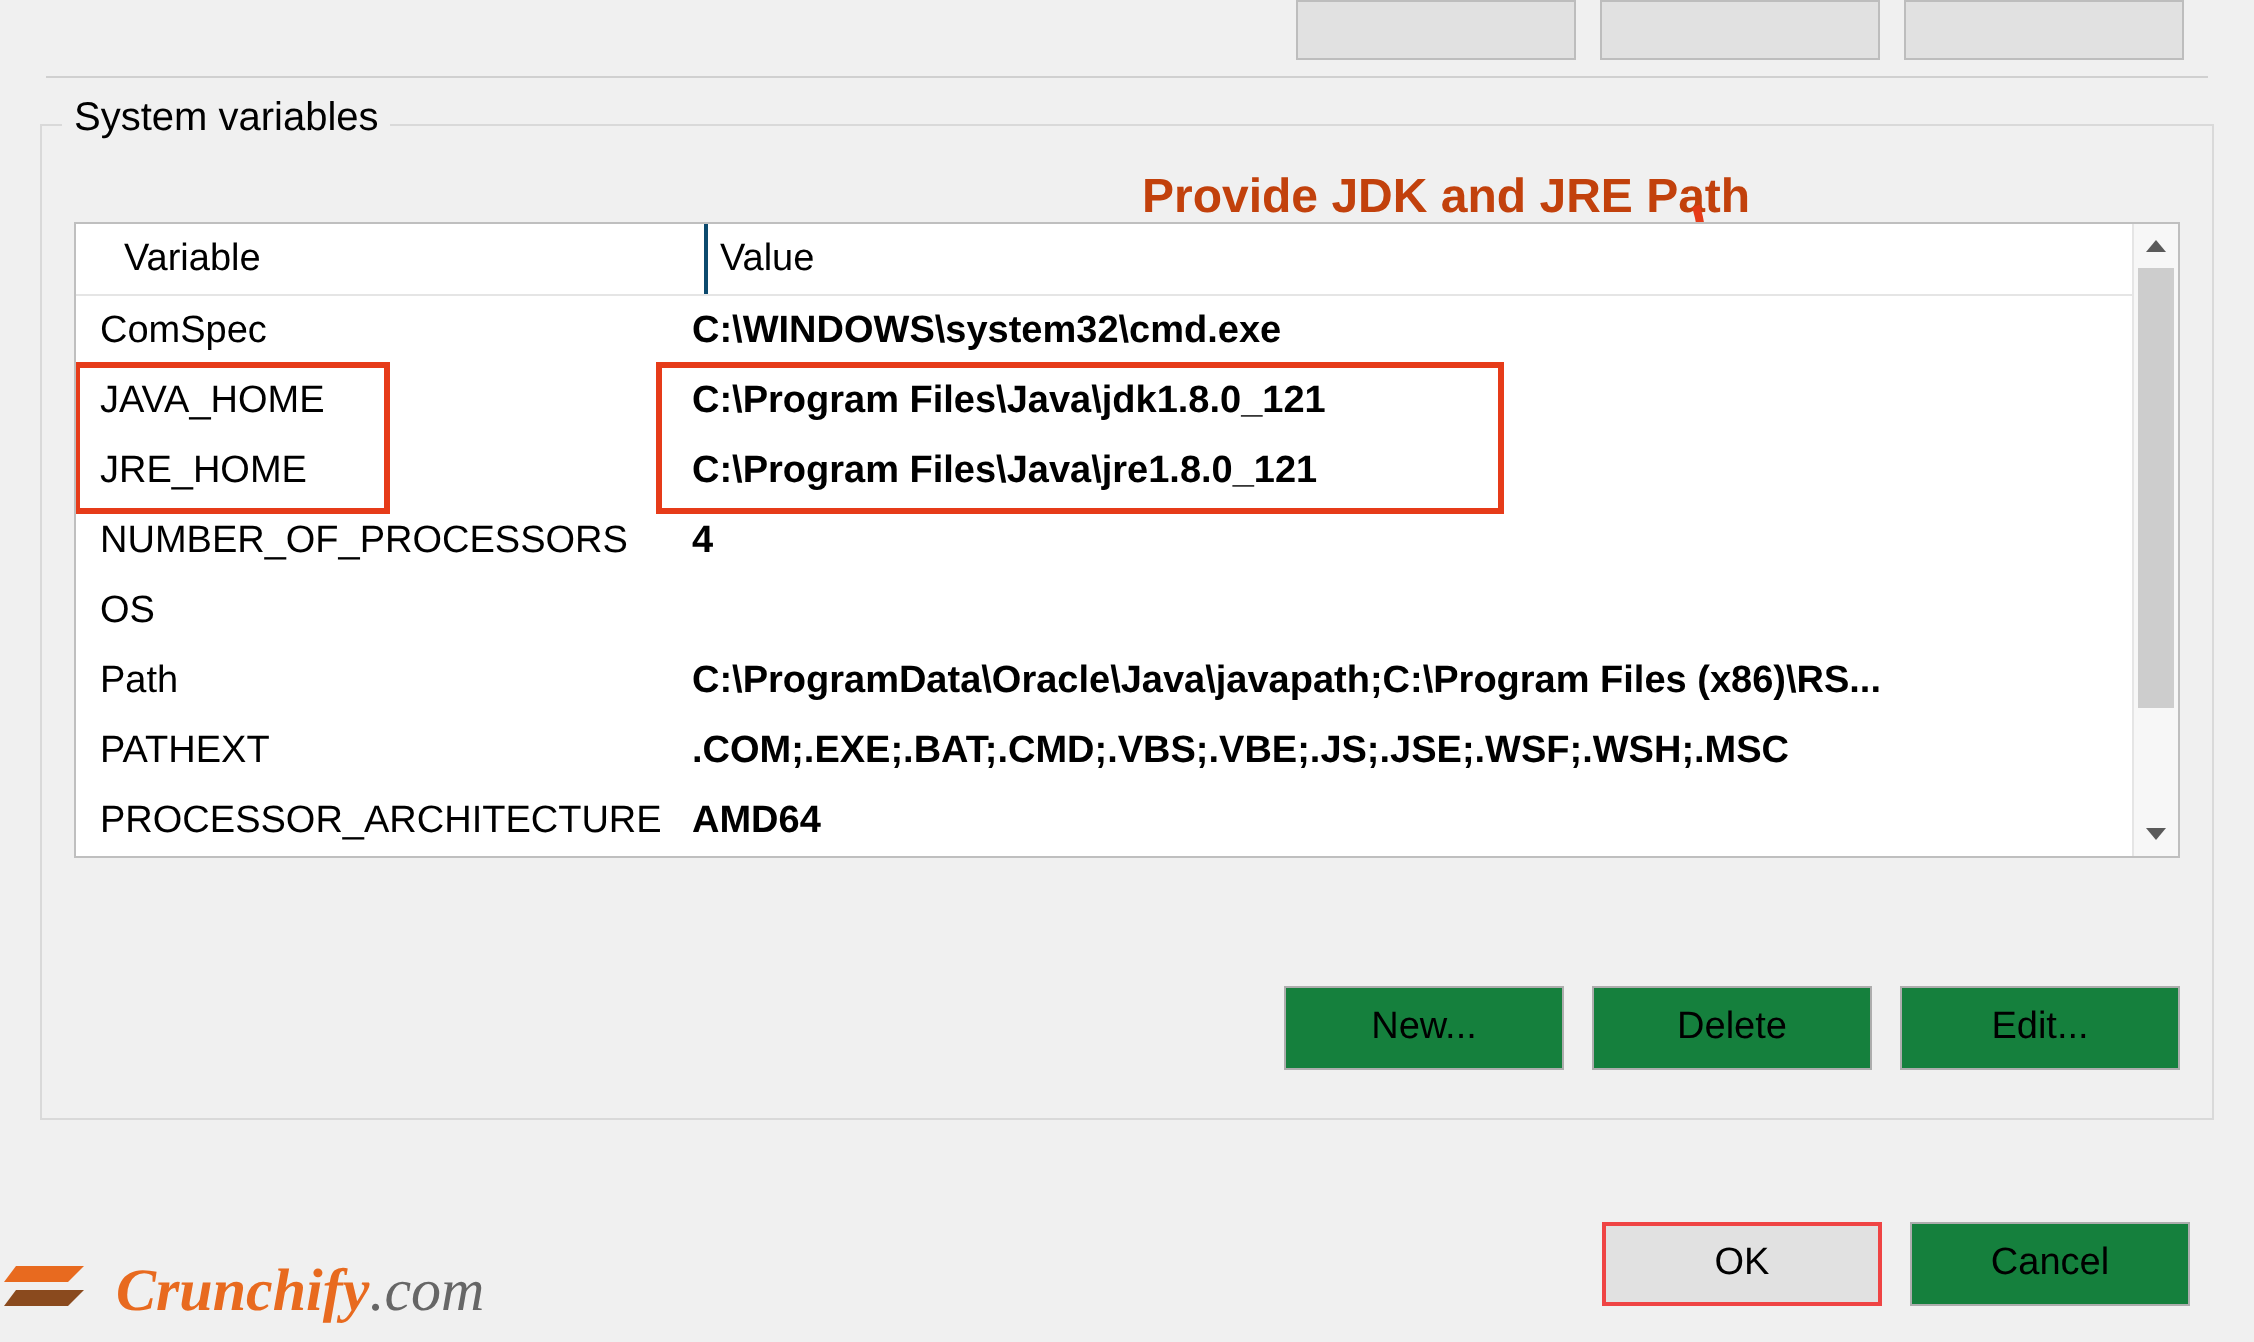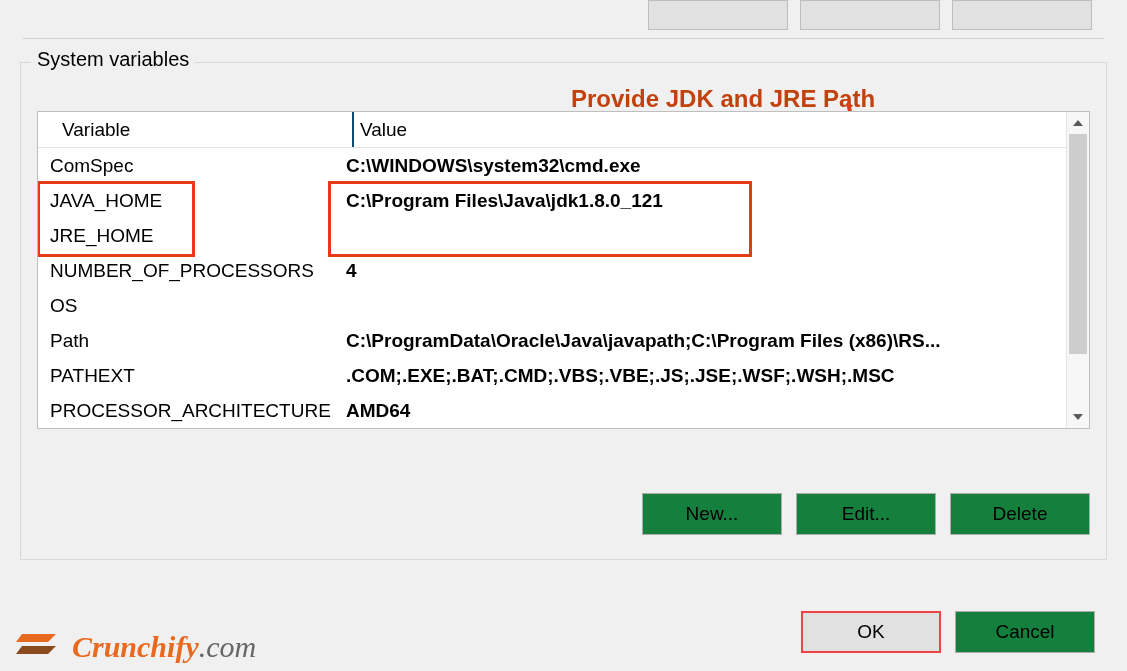--- a/index.html
+++ b/index.html
@@ -185,21 +185,21 @@
     bottom: 18px;
     display: flex;
     gap: 14px;
   }
   .btn.primary {
     background: #e1e1e1;
     border: 2px solid #ef4444;
   }
   .watermark {
     position: absolute;
-    left: 16px;
+    left: 2px;
     bottom: 4px;
     display: flex;
     align-items: center;
     gap: 8px;
   }
   .wm-icon {
     display: inline-block;
   }
   .wm-text {
     font-family: "Comic Sans MS", cursive;
@@ -244,20 +244,21 @@
         <div class="row">
           <div class="c1">ComSpec</div>
           <div class="c2">C:\WINDOWS\system32\cmd.exe</div>
         </div>
         <div class="row">
           <div class="c1">JAVA_HOME</div>
           <div class="c2">C:\Program Files\Java\jdk1.8.0_121</div>
         </div>
         <div class="row">
           <div class="c1">JRE_HOME</div>
+          <div class="c2">C:\Program Files\Java\jre1.8.0_121</div>
         </div>
         <div class="row">
           <div class="c1">NUMBER_OF_PROCESSORS</div>
           <div class="c2">4</div>
         </div>
         <div class="row">
           <div class="c1">OS</div>
         </div>
         <div class="row">
           <div class="c1">Path</div>
@@ -286,22 +287,22 @@
       <div class="scroll-down">
         <svg width="10" height="6">
             <path d="M0,0 L5,6 L10,0 Z" fill="#5a5a5a"></path>
           </svg>
       </div>
     </div>
   </div>
 
   <div class="group-buttons">
     <button class="btn">New...</button>
+    <button class="btn">Delete</button>
     <button class="btn">Edit...</button>
-    <button class="btn">Delete</button>
   </div>
 </div>
 
 <div class="bottom-buttons">
   <button class="btn primary">OK</button>
   <button class="btn">Cancel</button>
 </div>
 
 <div class="watermark">
   <span class="wm-icon">

